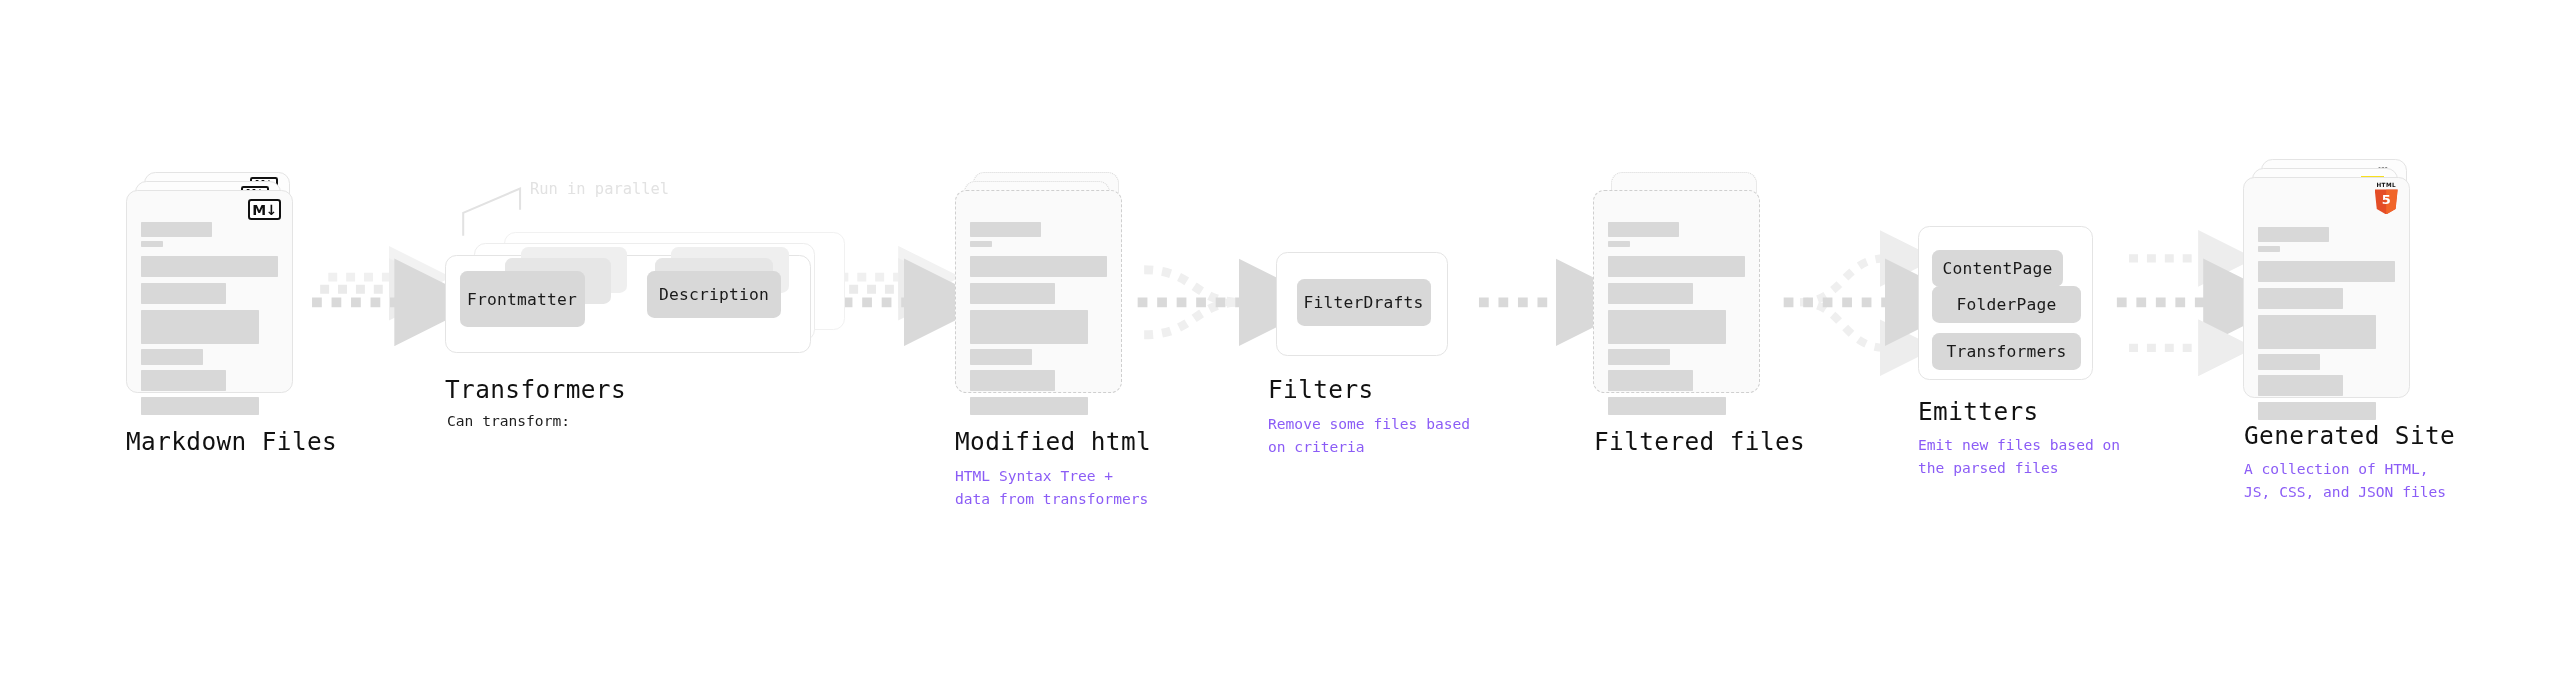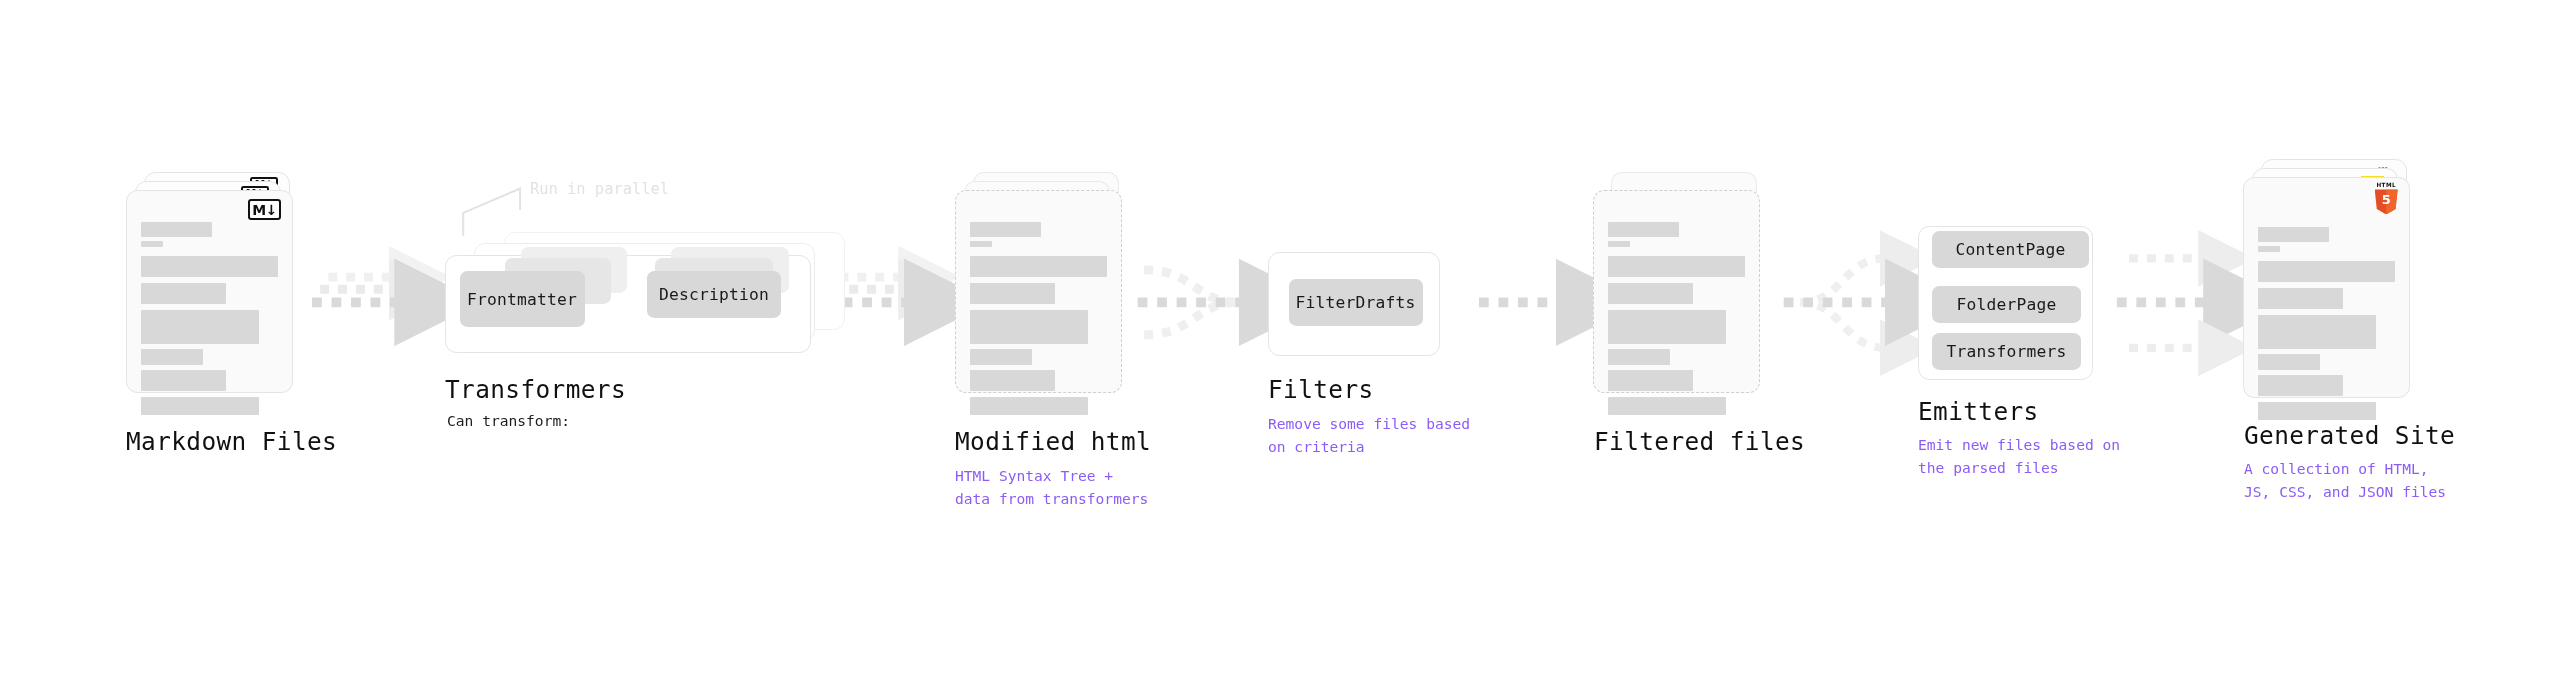--- a/index.html
+++ b/index.html
@@ -238,21 +238,21 @@
           <div class="bar b6"></div>
         </div>
       </div>
     </div>
   </div>
   <div class="title" style="left:955px; top:427px;">Modified html</div>
   <div class="sub" style="left:955px; top:465px;">HTML Syntax Tree +
 data from transformers</div>
 
   <div class="node" style="left:1268px; top:252px;">
-    <div class="panel" style="position:relative; left:0; top:0; width:172px; height:104px;">
+    <div class="panel" style="position:relative; left:8px; top:0; width:172px; height:104px;">
       <div class="chip" style="position:absolute; left:19.5px; top:26px; width:134px; height:47px;">FilterDrafts</div>
     </div>
   </div>
   <div class="title" style="left:1268px; top:375px;">Filters</div>
   <div class="sub" style="left:1268px; top:413px;">Remove some files based
 on criteria</div>
 
   <div class="node" style="left:1593px; top:172px;">
     <div class="card-stack" style="width:167px;height:221px;">
       <div class="card ghost2 dotted-ghost"></div>
@@ -267,21 +267,21 @@
           <div class="bar b5"></div>
           <div class="bar b6"></div>
         </div>
       </div>
     </div>
   </div>
   <div class="title" style="left:1594px; top:427px;">Filtered files</div>
 
   <div class="node" style="left:1918px; top:226px;">
     <div class="panel" style="position:relative; left:0; top:0; width:175px; height:154px;">
-      <div class="chip" style="position:absolute; left:13px; top:4px; width:157px; height:37px;">ContentPage</div>
+      <div class="chip" style="position:absolute; left:13px; top:23px; width:131px; height:37px;">ContentPage</div>
       <div class="chip" style="position:absolute; left:13px; top:59px; width:149px; height:37px;">FolderPage</div>
       <div class="chip" style="position:absolute; left:13px; top:106px; width:149px; height:37px;">Transformers</div>
     </div>
   </div>
   <div class="title" style="left:1918px; top:397px;">Emitters</div>
   <div class="sub" style="left:1918px; top:434px;">Emit new files based on
 the parsed files</div>
 
   <div class="node" style="left:2243px; top:159px;">
     <div class="card-stack" style="width:167px;height:236px;">

